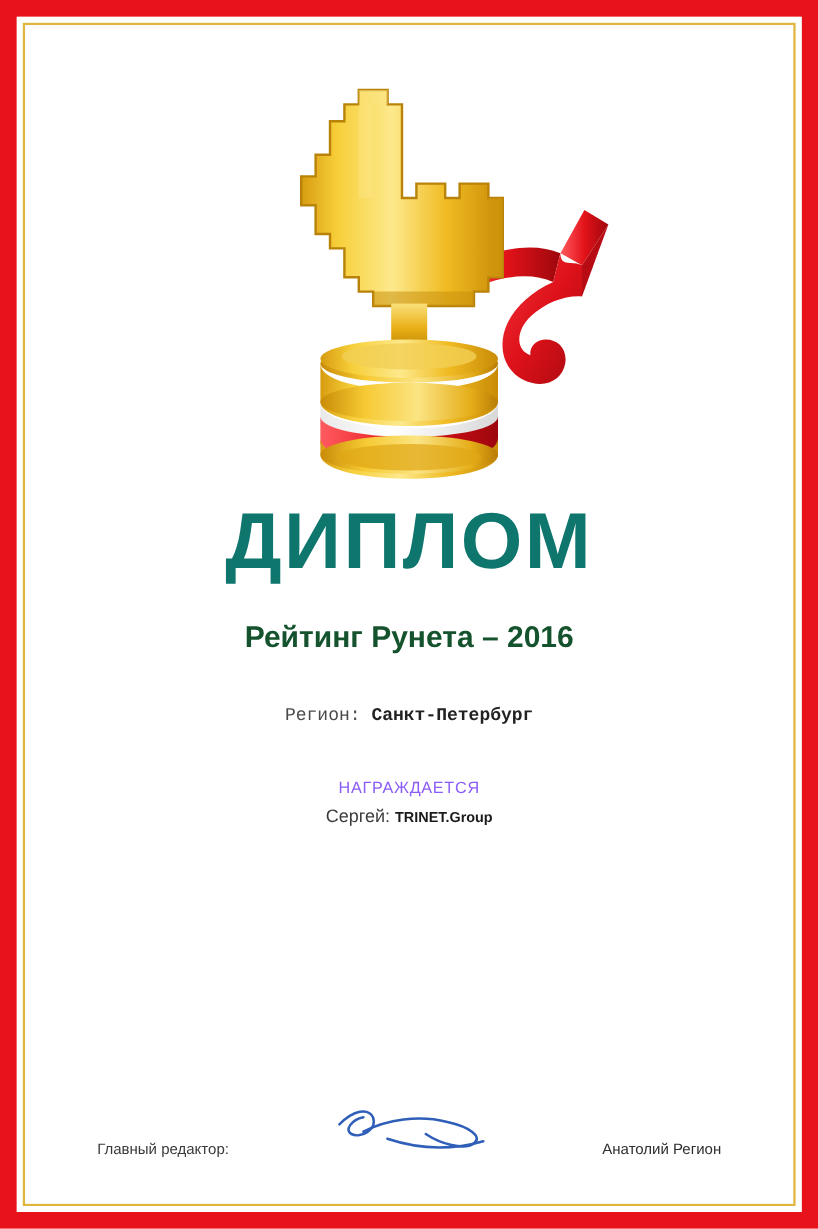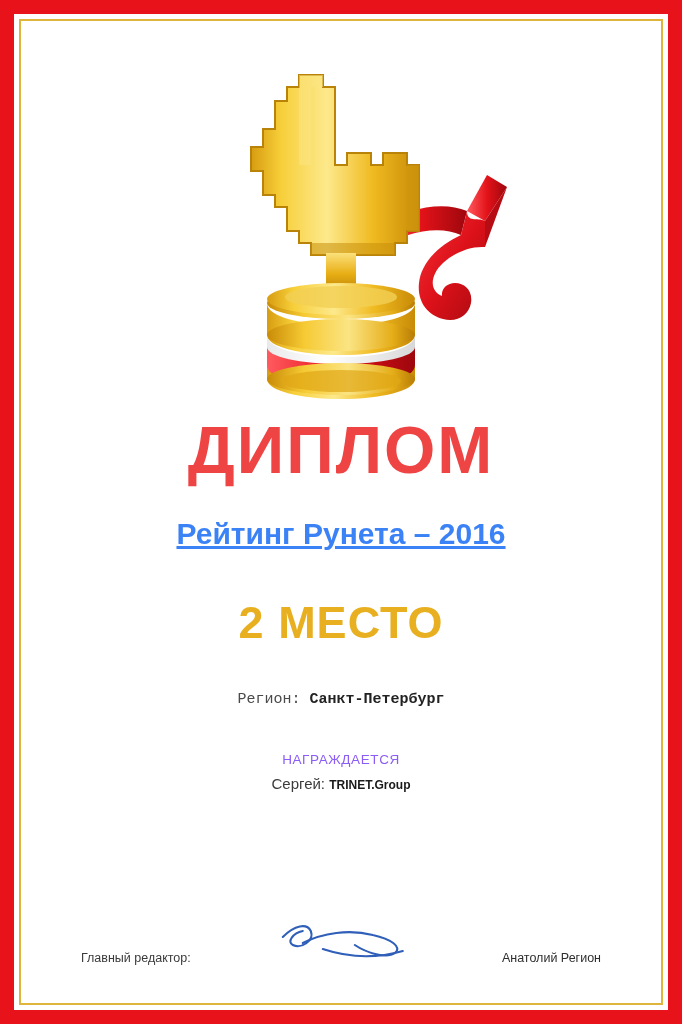--- a/index.html
+++ b/index.html
@@ -65,31 +65,30 @@
     position: absolute;
     left: 0;
     top: 396px;
     width: 100%;
     text-align: center;
   }
   .title-diplom {
     font-size: 66px;
     font-weight: bold;
     letter-spacing: 2px;
-    color: #ef4444;
+    color: #0f766e;
     line-height: 1;
     margin: 0;
   }
   .subtitle-rating {
     margin-top: 34px;
-    font-size: 30px;
-    font-weight: bold;
-    color: #3b82f6;
+    font-size: 25px;
+    font-weight: bold;
+    color: #14532d;
     letter-spacing: 0px;
-    text-decoration: underline;
   }
   .place {
     margin-top: 46px;
     font-size: 45px;
     font-weight: bold;
     color: #e8b021;
     letter-spacing: 1px;
   }
   .place-caption {
     margin-top: 14px;
@@ -264,21 +263,20 @@
           <ellipse cx="170" cy="346" rx="60" ry="11" fill="#e0a715" opacity="0.7"></ellipse>
         </g>
       </svg>
     </div>
 
     <div class="text-block">
       <div class="title-diplom">ДИПЛОМ</div>
 
       <div class="subtitle-rating">Рейтинг Рунета – 2016</div>
 
-      <div class="place">2 МЕСТО</div>
 
 
       <div class="region-line">
         <span class="label">Регион:</span>
         <span class="value">Санкт-Петербург</span>
       </div>
 
       <div class="awarded">НАГРАЖДАЕТСЯ</div>
 
       <div class="studio-line">

